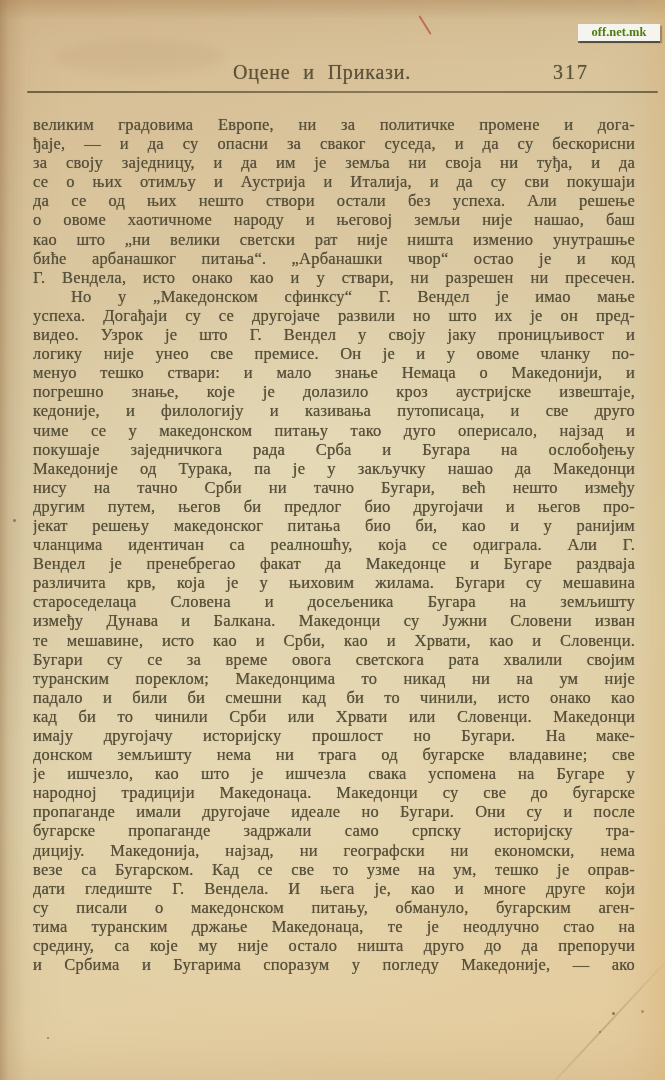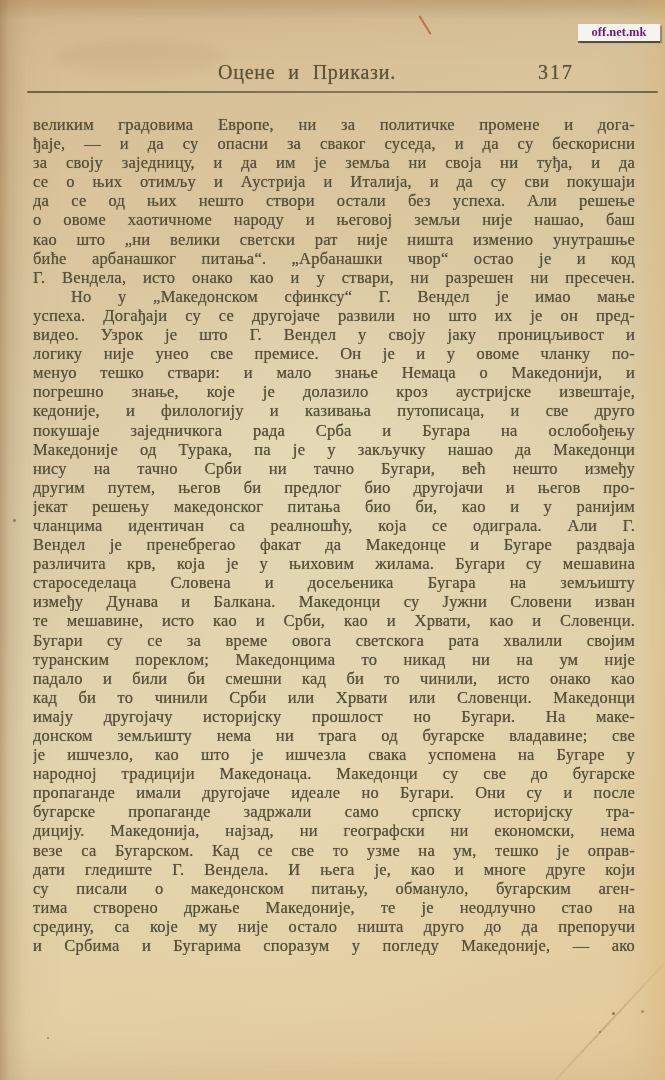--- a/index.html
+++ b/index.html
@@ -13,21 +13,21 @@
       radial-gradient(ellipse 420px 300px at 50% 42%, rgba(247,241,215,0.32), rgba(247,241,215,0) 72%),
       radial-gradient(ellipse 480px 360px at 44% 72%, rgba(243,237,210,0.26), rgba(243,237,210,0) 70%),
       linear-gradient(to right, rgba(140,100,58,0.38) 0px, rgba(140,100,58,0.12) 9px, rgba(140,100,58,0) 26px),
       linear-gradient(to left, rgba(238,196,128,0.30) 0px, rgba(238,196,128,0) 34px),
       linear-gradient(to bottom, rgba(158,112,60,0.28) 0px, rgba(158,112,60,0) 20px),
       linear-gradient(165deg, #d6ba90 0%, #d9c49c 18%, #dccda7 40%, #e0d2ab 62%, #e3cfa4 82%, #e5cb9c 100%);
     box-shadow: inset 0 0 60px rgba(130,95,55,0.18);
   }
 
   
-  .header { position:absolute; top:61px; left:1px; width:573px; height:26px; }
+  .header { position:absolute; top:61px; left:16px; width:573px; height:26px; }
   .running-title {
     position:absolute; top:0; left:0; width:612px;
     text-align:center;
     font-size:20px; letter-spacing:0.8px; word-spacing:7px;
     color:#5d5339;
     text-shadow:0 0 0.8px rgba(93,83,57,0.75);
   }
   .page-number {
     position:absolute; top:0; left:537px; width:46px;
     font-size:20px; letter-spacing:2px;
@@ -37,21 +37,21 @@
   .header-rule {
     position:absolute; top:91px; left:27px; width:631px; height:2px;
     background:linear-gradient(90deg, rgba(96,82,55,0.85), rgba(96,82,55,0.65) 60%, rgba(96,82,55,0.8));
     border-radius:1px;
   }
 
   
   .watermark {
     position:absolute; top:24px; left:578px; width:82px; height:17px;
     background:#f6f4ef;
-    color:#701a75;
+    color:#4d7c0f;
     font-family:"Liberation Serif","DejaVu Serif",serif;
     font-weight:bold; font-size:12.5px; line-height:17px;
     text-align:center;
     box-shadow:0 2px 0 rgba(25,25,25,0.55), 2px 2px 1px rgba(25,25,25,0.3);
   }
 
   
   .body-text {
     position:absolute; top:115px; left:33px; width:602px;
     color:#57503a;
@@ -122,20 +122,21 @@
       <div class="line">као што „ни велики светски рат није ништа изменио унутрашње</div>
       <div class="line">биће арбанашког питања“. „Арбанашки чвор“ остао је и код</div>
       <div class="line">Г. Вендела, исто онако као и у ствари, ни разрешен ни пресечен.</div>
       <div class="line indent">Но у „Македонском сфинксу“ Г. Вендел је имао мање</div>
       <div class="line">успеха. Догађаји су се другојаче развили но што их је он пред-</div>
       <div class="line">видео. Узрок је што Г. Вендел у своју јаку проницљивост и</div>
       <div class="line">логику није унео све премисе. Он је и у овоме чланку по-</div>
       <div class="line">менуо тешко ствари: и мало знање Немаца о Македонији, и</div>
       <div class="line">погрешно знање, које је долазило кроз аустријске извештаје,</div>
       <div class="line">кедоније, и филологију и казивања путописаца, и све друго</div>
+      <div class="line">чиме се у македонском питању тако дуго оперисало, најзад и</div>
       <div class="line">покушаје заједничкога рада Срба и Бугара на ослобођењу</div>
       <div class="line">Македоније од Турака, па је у закључку нашао да Македонци</div>
       <div class="line">нису на тачно Срби ни тачно Бугари, већ нешто између</div>
       <div class="line">другим путем, његов би предлог био другојачи и његов про-</div>
       <div class="line">јекат решењу македонског питања био би, као и у ранијим</div>
       <div class="line">чланцима идентичан са реалношћу, која се одиграла. Али Г.</div>
       <div class="line">Вендел је пренебрегао факат да Македонце и Бугаре раздваја</div>
       <div class="line">различита крв, која је у њиховим жилама. Бугари су мешавина</div>
       <div class="line">староседелаца Словена и досељеника Бугара на земљишту</div>
       <div class="line">између Дунава и Балкана. Македонци су Јужни Словени изван</div>
@@ -147,18 +148,18 @@
       <div class="line">имају другојачу историјску прошлост но Бугари. На маке-</div>
       <div class="line">донском земљишту нема ни трага од бугарске владавине; све</div>
       <div class="line">је ишчезло, као што је ишчезла свака успомена на Бугаре у</div>
       <div class="line">народној традицији Македонаца. Македонци су све до бугарске</div>
       <div class="line">пропаганде имали другојаче идеале но Бугари. Они су и после</div>
       <div class="line">бугарске пропаганде задржали само српску историјску тра-</div>
       <div class="line">дицију. Македонија, најзад, ни географски ни економски, нема</div>
       <div class="line">везе са Бугарском. Кад се све то узме на ум, тешко је оправ-</div>
       <div class="line">дати гледиште Г. Вендела. И њега је, као и многе друге који</div>
       <div class="line">су писали о македонском питању, обмануло, бугарским аген-</div>
-      <div class="line">тима створено држање Македоније, те је неодлучно стао на</div>
+      <div class="line">тима туранским држање Македонаца, те је неодлучно стао на</div>
       <div class="line">средину, са које му није остало ништа друго до да препоручи</div>
       <div class="line">и Србима и Бугарима споразум у погледу Македоније, — ако</div>
     </div>
 
 </div>
 
 </body></html>

